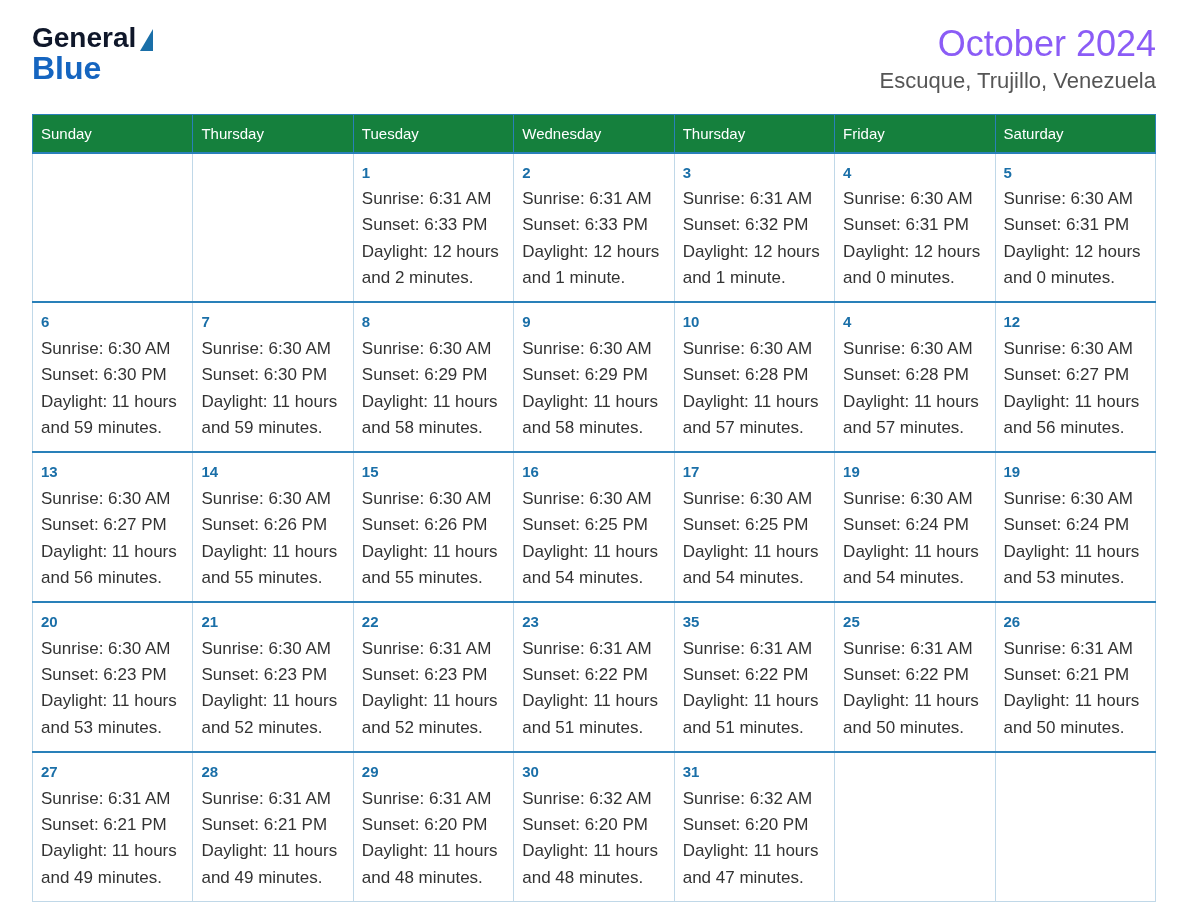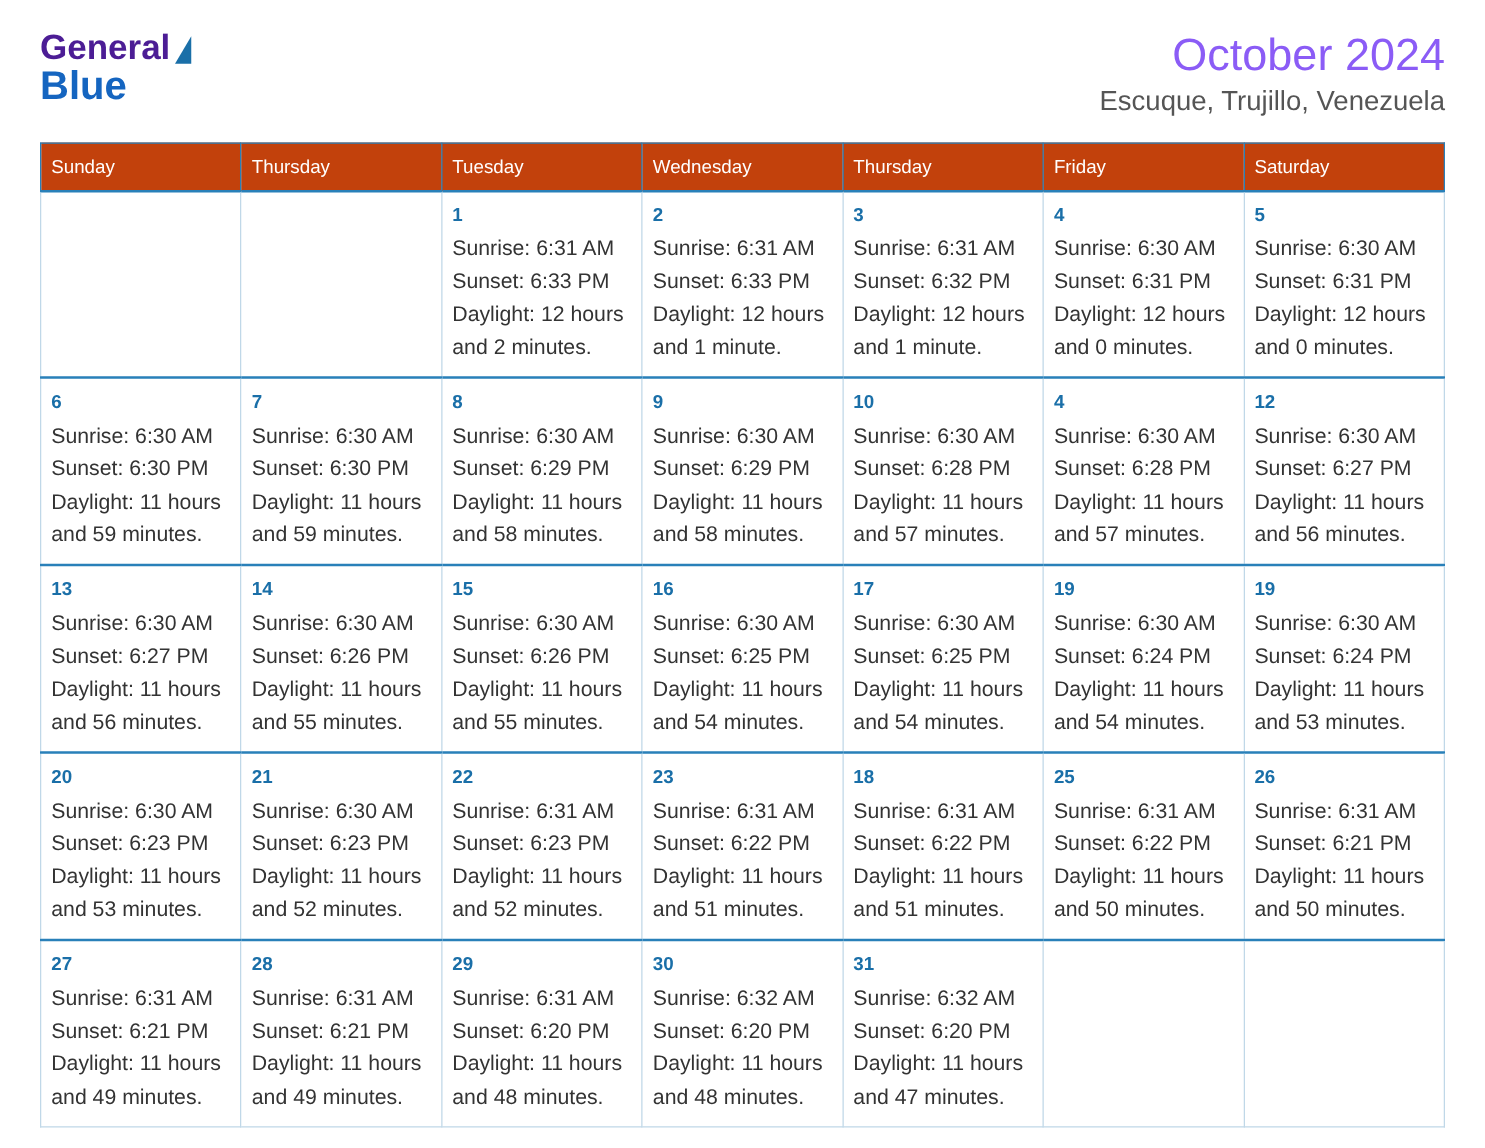--- a/index.html
+++ b/index.html
@@ -18,21 +18,21 @@
       margin-bottom: 20px;
     }
     .logo {
       display: flex;
       flex-direction: column;
       align-items: flex-start;
     }
     .logo-general {
       font-size: 28px;
       font-weight: bold;
-      color: #4c1d95;
+      color: #0f172a;
       line-height: 1;
     }
     .logo-blue {
       font-size: 32px;
       font-weight: bold;
       color: #1565C0;
       line-height: 1;
       display: flex;
       align-items: center;
     }
@@ -51,21 +51,21 @@
       font-weight: normal;
       margin-top: 4px;
       text-align: center;
     }
     .calendar-table {
       width: 100%;
       border-collapse: collapse;
       border: 1.5px solid #2980b9;
     }
     .calendar-table th {
-      background-color: #c2410c;
+      background-color: #15803d;
       color: #ffffff;
       font-size: 15px;
       font-weight: normal;
       padding: 10px 8px;
       text-align: left;
       border: 1px solid #2980b9;
     }
     .calendar-table td {
       vertical-align: top;
       padding: 8px 8px 10px 8px;
@@ -289,21 +289,21 @@
 and 52 minutes.</div>
         </td>
         <td>
           <span class="day-number">23</span>
           <div class="day-info" style="white-space: pre-line;">Sunrise: 6:31 AM
 Sunset: 6:22 PM
 Daylight: 11 hours
 and 51 minutes.</div>
         </td>
         <td>
-          <span class="day-number">18</span>
+          <span class="day-number">35</span>
           <div class="day-info" style="white-space: pre-line;">Sunrise: 6:31 AM
 Sunset: 6:22 PM
 Daylight: 11 hours
 and 51 minutes.</div>
         </td>
         <td>
           <span class="day-number">25</span>
           <div class="day-info" style="white-space: pre-line;">Sunrise: 6:31 AM
 Sunset: 6:22 PM
 Daylight: 11 hours

